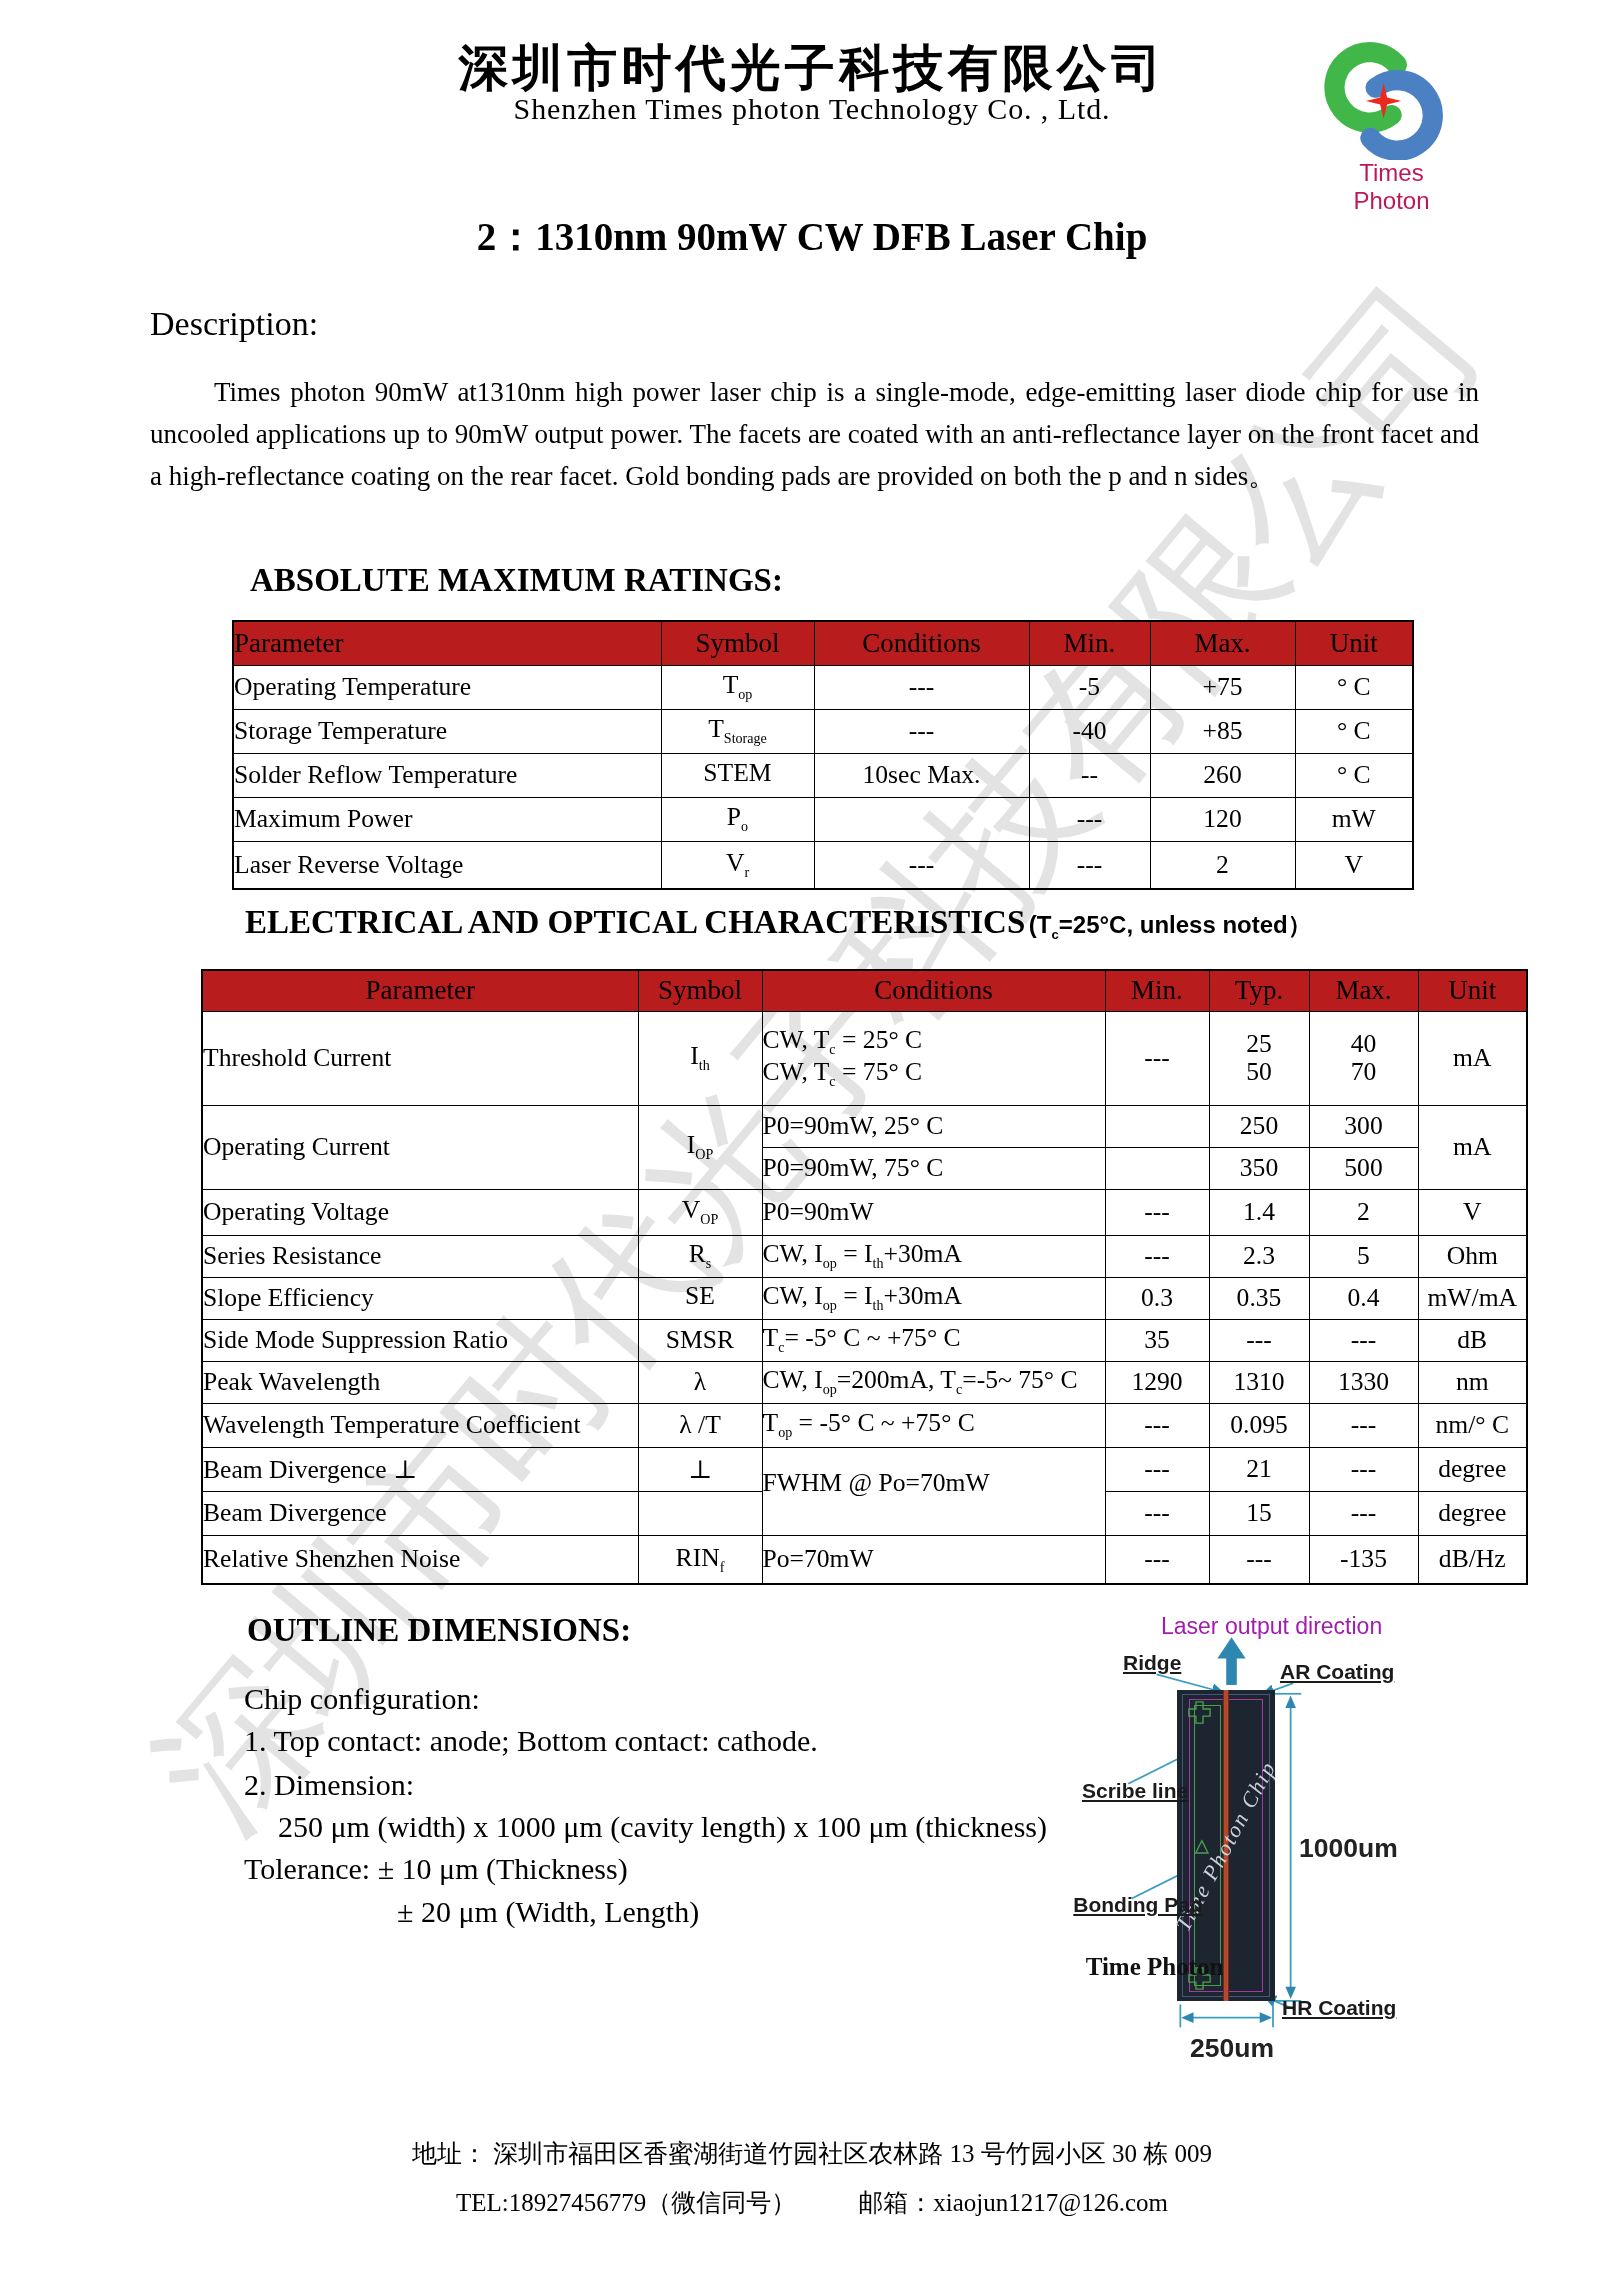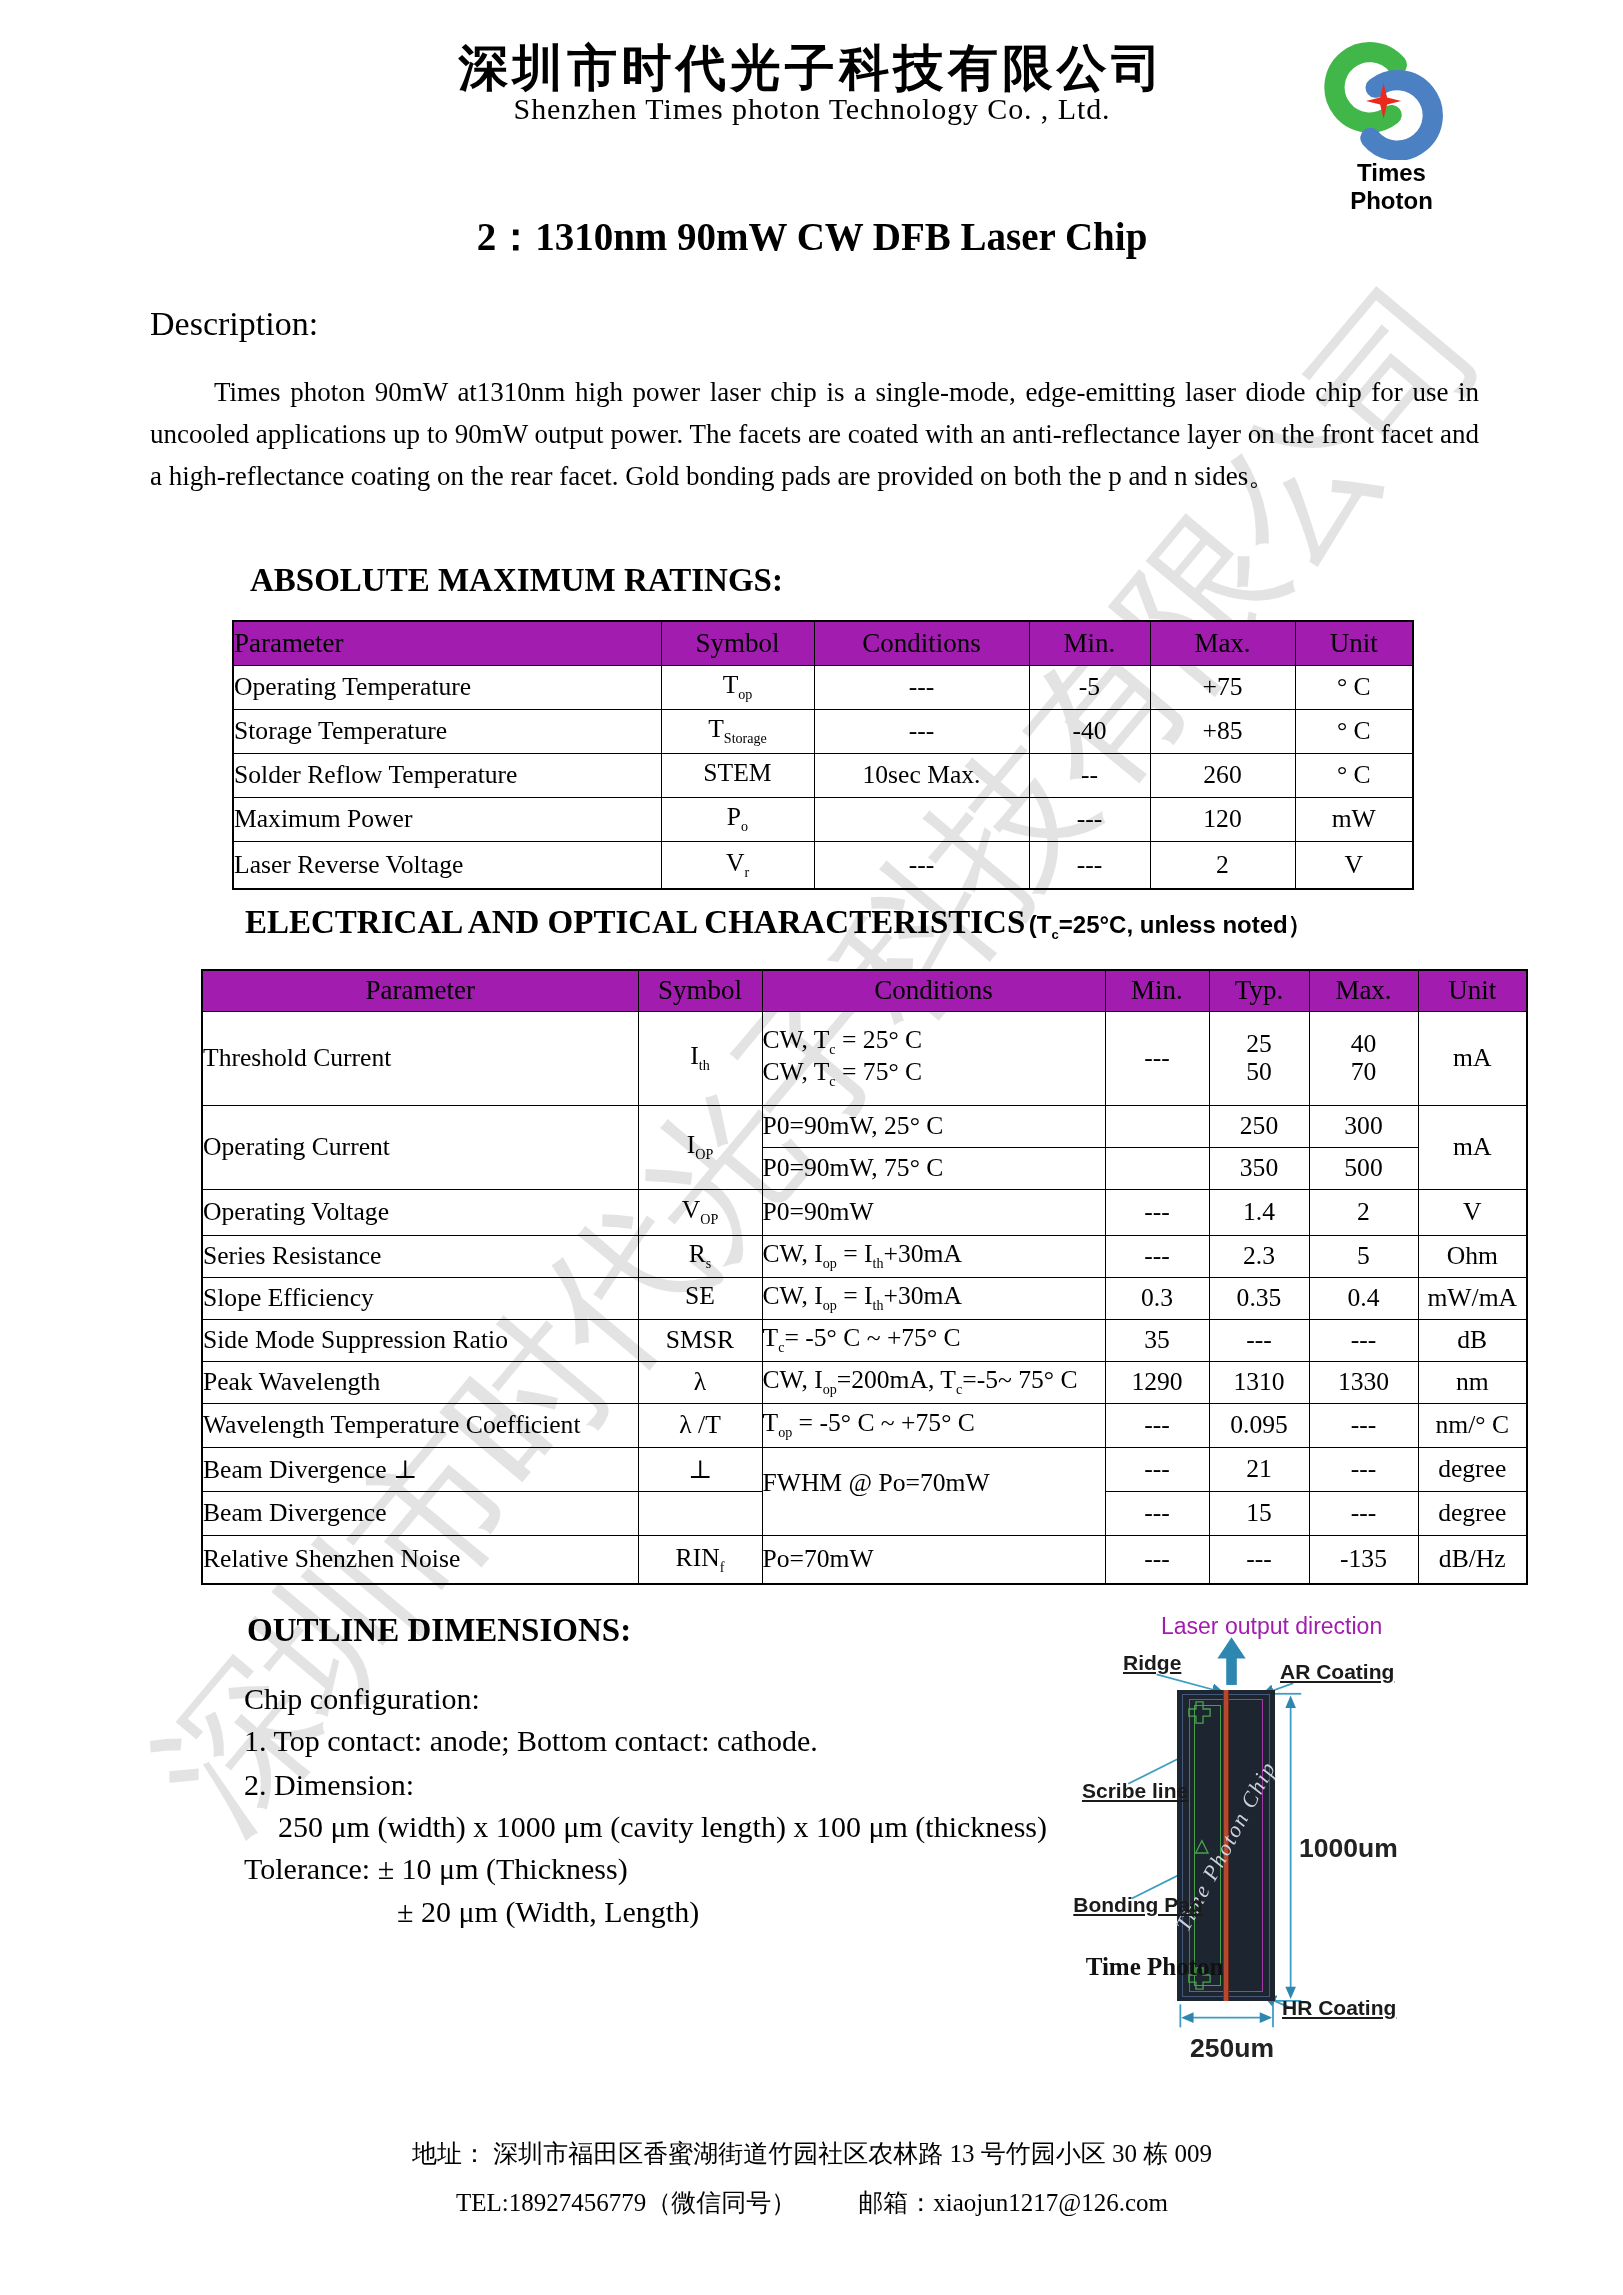--- a/index.html
+++ b/index.html
@@ -8,33 +8,33 @@
   .abs{position:absolute;}
   
   .watermark{position:absolute;left:817px;top:1059px;transform:translate(-50%,-50%) rotate(-50deg);
     font-size:155px;letter-spacing:-5.3px;color:#c9c9c9;opacity:.5;white-space:nowrap;z-index:0;
     font-family:"Liberation Serif",serif;}
   .content{position:absolute;inset:0;z-index:1;}
   
   .cn-title{left:0;right:0;top:35px;text-align:center;font-size:50px;letter-spacing:4.4px;font-weight:600;}
   .en-title{left:0;right:0;top:92px;text-align:center;font-size:30px;letter-spacing:0.9px;}
   .logo{left:1305px;top:41px;width:159px;text-align:center;}
-  .logo-text{color:#000000;font-weight:bold;font-size:24px;font-family:"Liberation Sans",sans-serif;margin-top:-5.3px;margin-left:14px;}
+  .logo-text{color:#be185d;font-weight:normal;font-size:24px;font-family:"Liberation Sans",sans-serif;margin-top:-5.3px;margin-left:14px;}
   .prod-title{left:0;right:0;top:210px;text-align:center;font-size:39px;font-weight:600;}
   
   .desc-head{left:150px;top:305px;font-size:34px;}
   .desc-body{left:150px;top:371px;width:1329px;font-size:27px;line-height:42px;text-align:justify;text-indent:64px;}
   
   .sec-head{font-size:33px;font-weight:600;}
   .sec-note{font-size:24px;font-family:"Liberation Sans",sans-serif;font-weight:600;}
   
   table{border-collapse:collapse;table-layout:fixed;background:transparent;}
   .dtable{border:2.6px solid #000;}
   .dtable td,.dtable th{border:1.8px solid #000;font-weight:400;font-size:25.6px;overflow:hidden;padding:0;}
-  .dtable th{background:#a21caf;font-size:27px;}
+  .dtable th{background:#b91c1c;font-size:27px;}
   .l{text-align:left;padding-left:14px;}
   .c{text-align:center;}
   sub{font-size:0.55em;}
   .two-line{display:flex;flex-direction:column;justify-content:space-around;height:100%;}
   .two-line>div{line-height:1.1;}
   .cond-pad{padding-left:12.4px;text-align:left;}
   .wtc-param{font-size:22px;}
   
   .outline-line{font-size:30px;font-family:"Liberation Serif",serif;}
   

